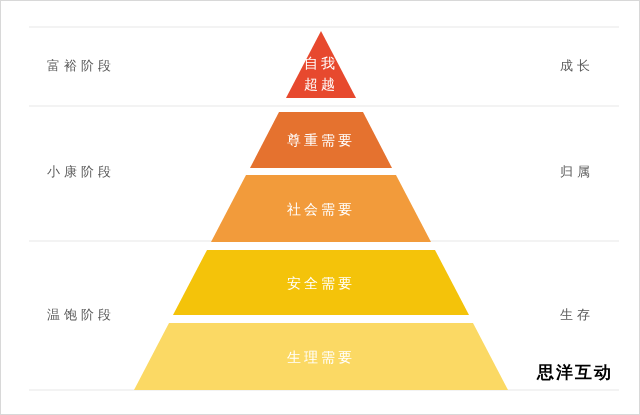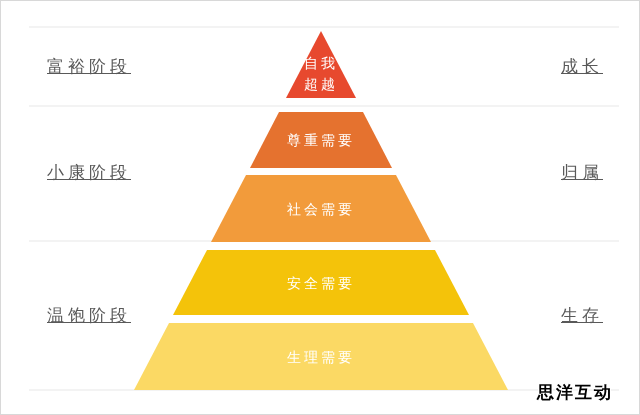--- a/index.html
+++ b/index.html
@@ -15,28 +15,27 @@
   }
   svg.pyramid { position:absolute; top:0; left:0; display:block; }
   .divider { stroke-width:1; }
   .lvl-text {
     fill:#ffffff; font-size:14px; letter-spacing:3px;
     text-anchor:middle; dominant-baseline:central;
     font-family:"DejaVu Sans","Liberation Sans",sans-serif;
   }
   .stage-label {
     position:absolute; height:20px; line-height:20px;
-    font-size:17px; letter-spacing:4px; color:#595959;
+    font-size:13px; letter-spacing:4px; color:#595959;
     white-space:nowrap;
-    text-decoration:underline;
   }
   .stage-label.left  { left:46px; }
-  .stage-label.right { right:36px; text-align:left; }
+  .stage-label.right { right:45px; text-align:left; }
   .watermark {
-    position:absolute; right:26px; top:382px;
+    position:absolute; right:26px; top:362px;
     text-align:center; color:#000000; font-weight:bold;
     text-shadow:
       -1px -1px 0 #fff, 1px -1px 0 #fff,
       -1px  1px 0 #fff, 1px  1px 0 #fff,
       -1px  0   0 #fff, 1px  0   0 #fff,
        0   -1px 0 #fff, 0    1px 0 #fff;
   }
   .wm-brand { font-size:17px; letter-spacing:2px; line-height:18px; }
   .wm-site  { font-size:13px; letter-spacing:0.5px; line-height:14px; margin-top:1px; }
 </style>

